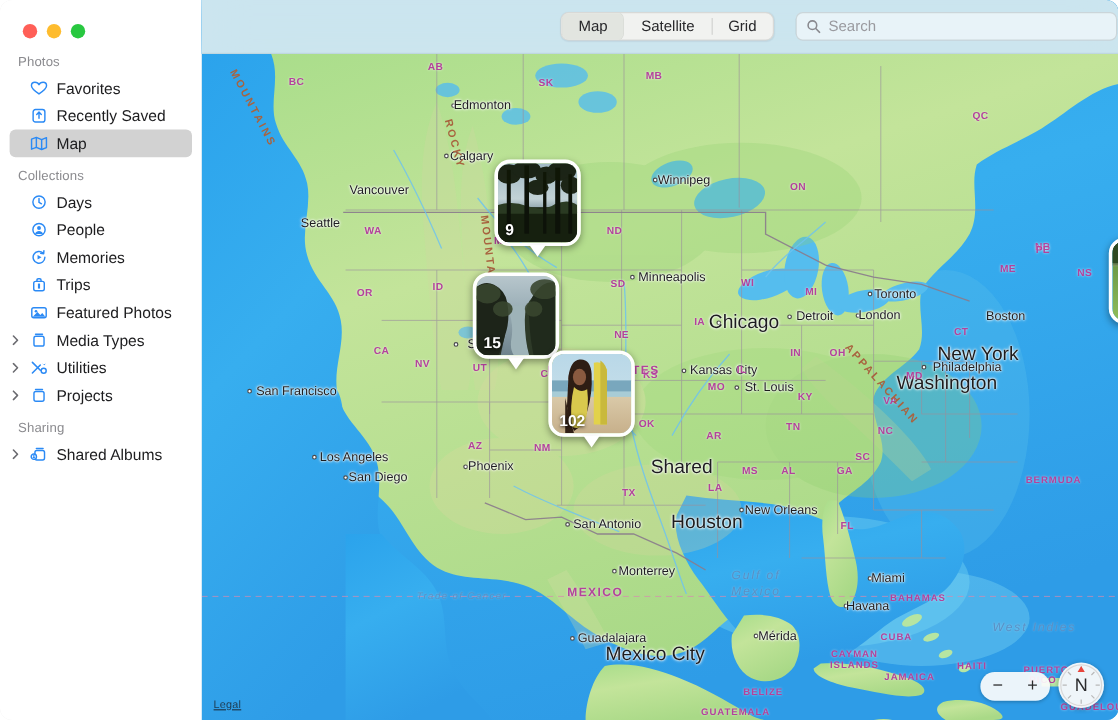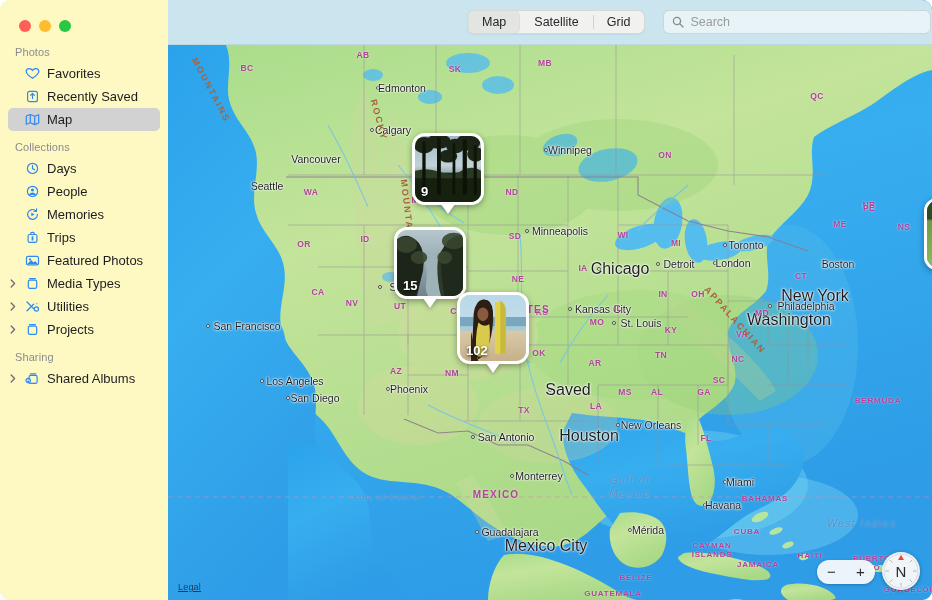--- a/index.html
+++ b/index.html
@@ -11,21 +11,21 @@
   .window {
     position: relative; width: 932px; height: 600px;
     display: flex; overflow: hidden;
     border-radius: 10px;
     background: #ececec;
   }
 
   
   .sidebar {
     width: 168px; height: 600px; flex: 0 0 168px;
-    background: #fef9c3;
+    background: #ffffff;
     padding-top: 0;
     position: relative;
     z-index: 5;
   }
   .traffic {
     display: flex; gap: 8px; align-items: center;
     padding: 15px 0 0 19px; height: 36px;
   }
   .dot { width: 12px; height: 12px; border-radius: 50%; }
   .dot.red { background: #ff5f57; }
@@ -667,21 +667,21 @@
           <div class="lbl-city" style="left: 473px; top: 278px;">St. Louis</div>
           <div class="cdot" style="left: 40px; top: 281px;"></div>
           <div class="lbl-city" style="left: 79px; top: 281px;">San Francisco</div>
           <div class="cdot" style="left: 94px; top: 336px;"></div>
           <div class="lbl-city" style="left: 127px; top: 336px;">Los Angeles</div>
           <div class="cdot" style="left: 120px; top: 353px;"></div>
           <div class="lbl-city" style="left: 147px; top: 353px;">San Diego</div>
           <div class="cdot" style="left: 220px; top: 344px;"></div>
           <div class="lbl-city" style="left: 241px; top: 344px;">Phoenix</div>
           <div class="cdot" style="left: 382px; top: 345px;"></div>
-          <div class="lbl-city big" style="left: 400px; top: 345px;">Saved</div>
+          <div class="lbl-city big" style="left: 400px; top: 345px;">Shared</div>
           <div class="cdot" style="left: 305px; top: 392px;"></div>
           <div class="lbl-city" style="left: 338px; top: 392px;">San Antonio</div>
           <div class="cdot" style="left: 400px; top: 391px;"></div>
           <div class="lbl-city big" style="left: 421px; top: 391px;">Houston</div>
           <div class="cdot" style="left: 450px; top: 380px;"></div>
           <div class="lbl-city" style="left: 483px; top: 380px;">New Orleans</div>
           <div class="cdot" style="left: 557px; top: 437px;"></div>
           <div class="lbl-city" style="left: 572px; top: 437px;">Miami</div>
           <div class="cdot" style="left: 537px; top: 460px;"></div>
           <div class="lbl-city" style="left: 555px; top: 460px;">Havana</div>

